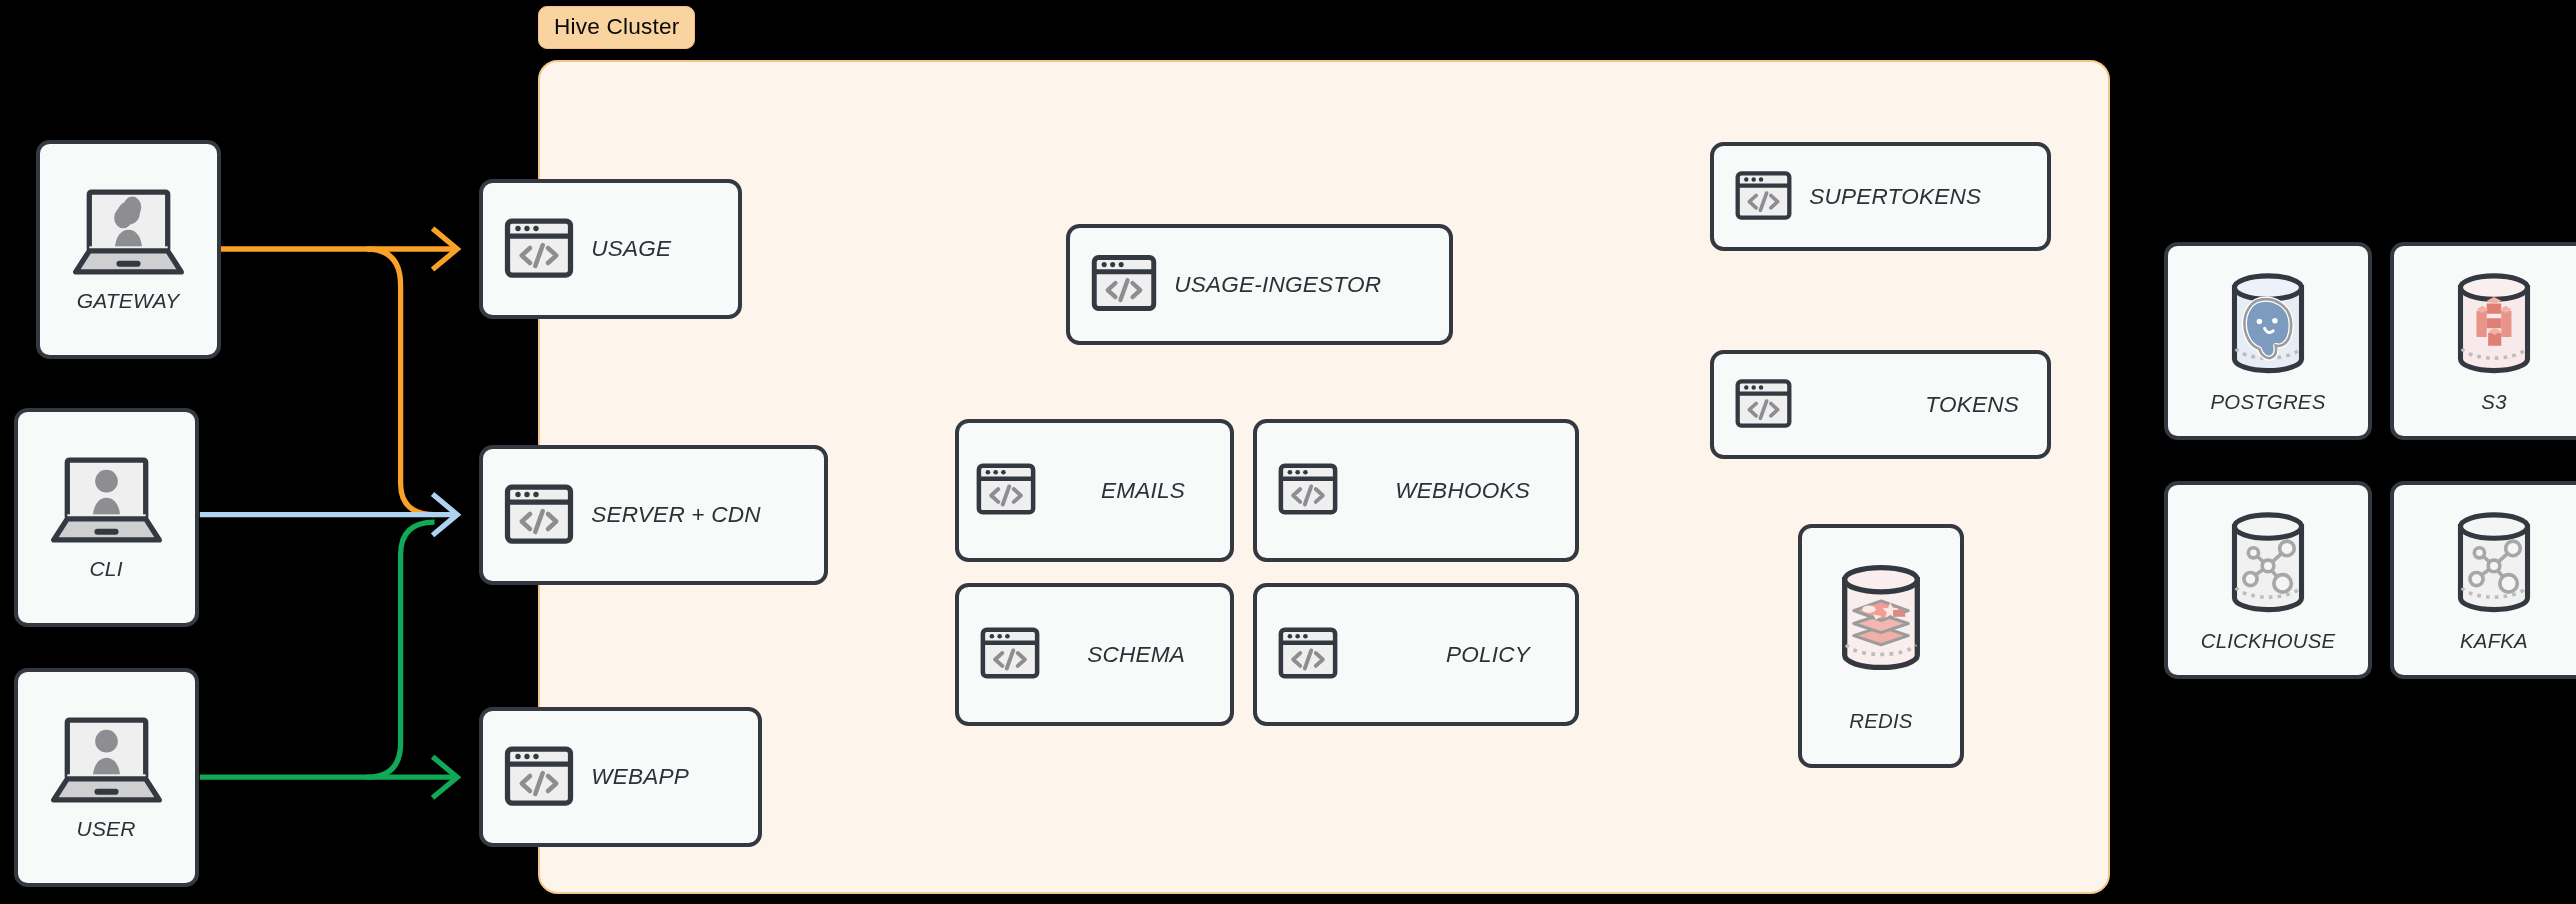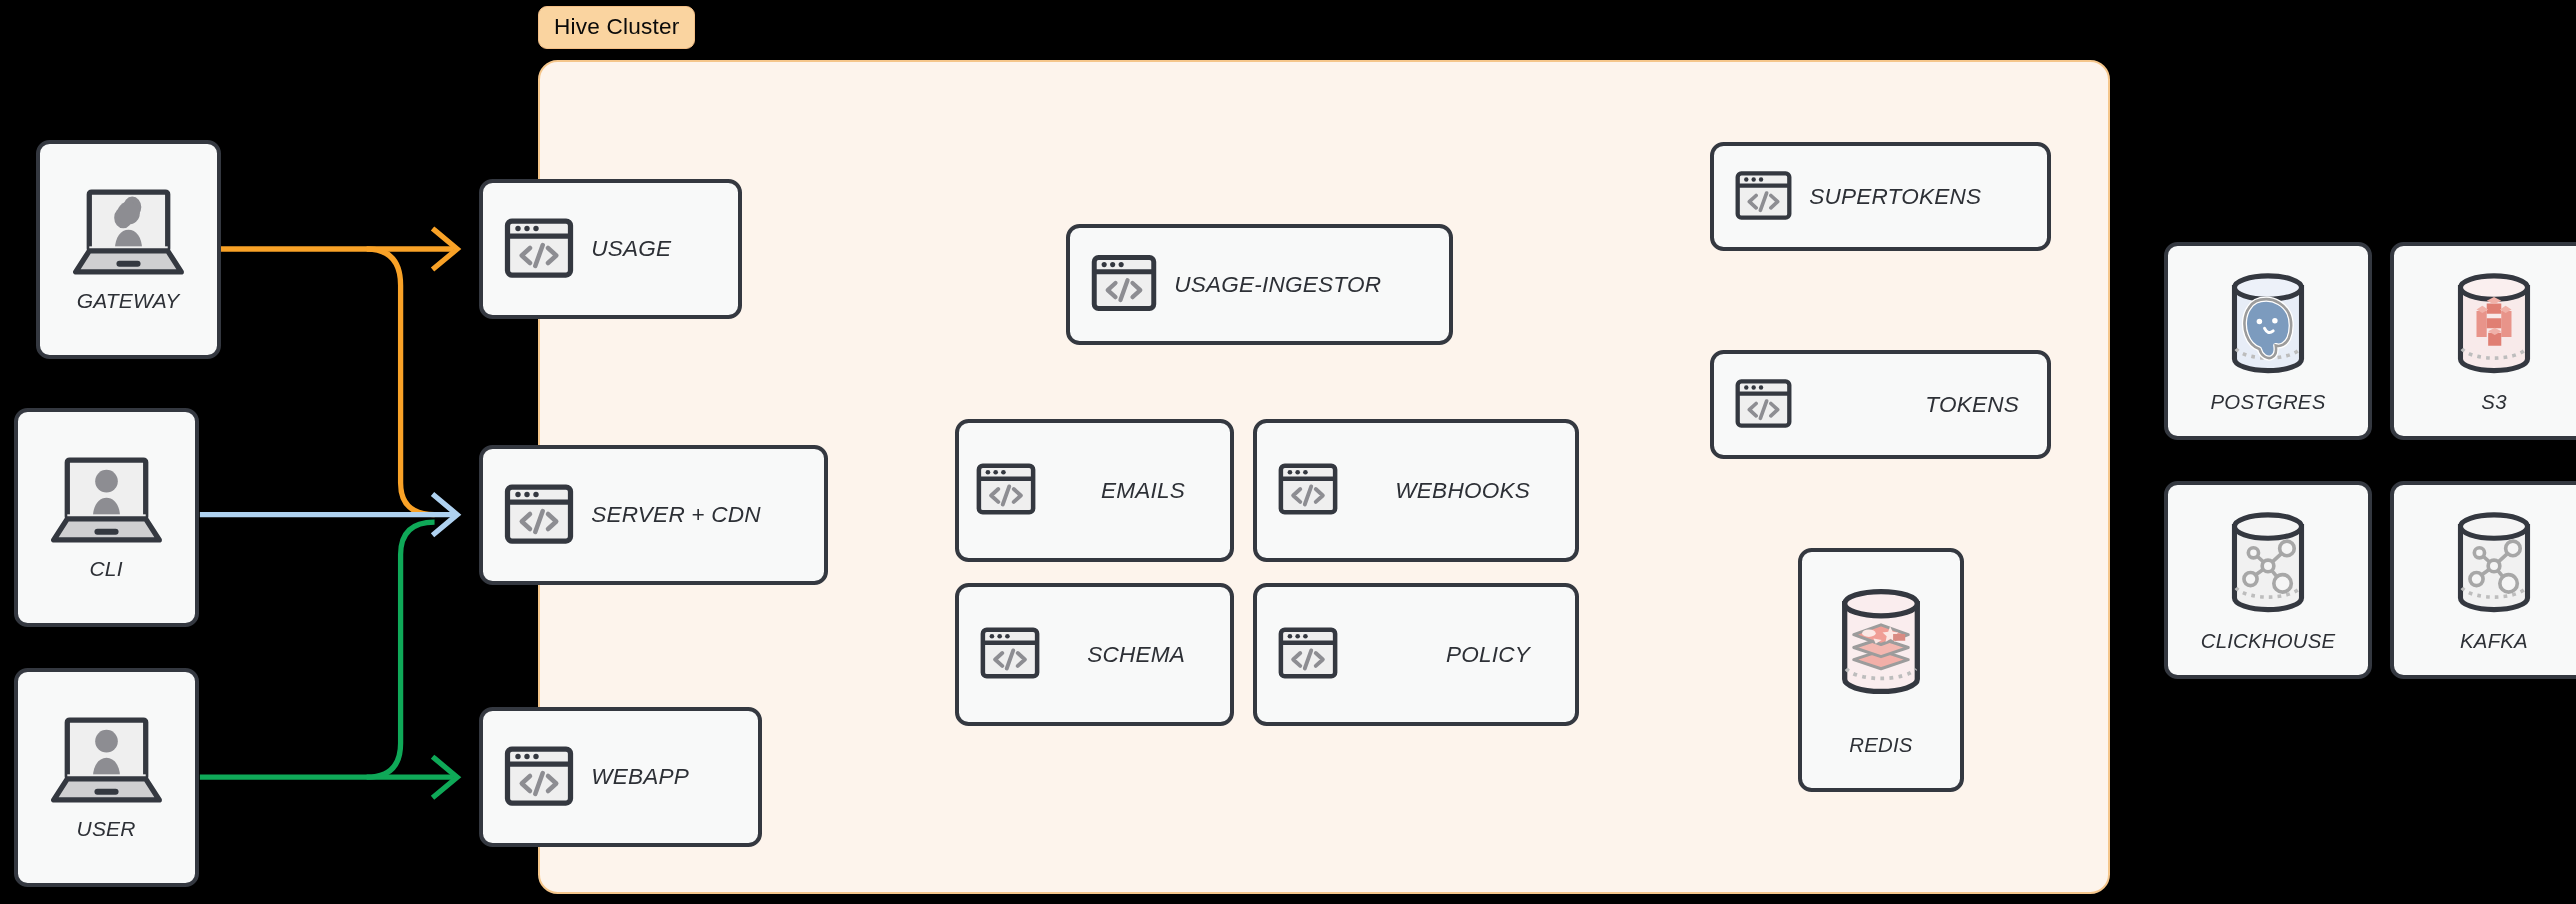--- a/index.html
+++ b/index.html
@@ -274,21 +274,21 @@
         <path d="M6 32 H90" stroke="#343840" stroke-width="7"></path>
         <circle cx="20" cy="22" r="3.6" fill="#343840"></circle>
         <circle cx="32" cy="22" r="3.6" fill="#343840"></circle>
         <circle cx="44" cy="22" r="3.6" fill="#343840"></circle>
         <path d="M36 48 L25 58 L36 68 M60 48 L71 58 L60 68 M53 44 L43 72" stroke="#8D8D92" stroke-width="6" fill="none" stroke-linecap="round" stroke-linejoin="round"></path>
       </svg>
     </span>
     <span class="node-label">TOKENS</span>
   </div>
 
-  <div class="node db" style="left:1798px; top:548px; width:166px; height:244px;gap:32px;">
+  <div class="node db" style="left:1798px; top:524px; width:166px; height:244px;gap:32px;">
     <span class="icon">
       <svg width="106" height="115" viewBox="0 0 140 152">
         <path d="M22 26 v100 a48 16 0 0 0 96 0 V26 Z" fill="#FAEDEE" stroke="#343840" stroke-width="7"></path>
         <ellipse cx="70" cy="26" rx="48" ry="16" fill="#FAEDEE" stroke="#343840" stroke-width="7"></ellipse>
         <path d="M24 112 a48 18 0 0 0 92 0" stroke="#BDBDBD" stroke-width="5" fill="none" stroke-dasharray="5 7"></path>
         <g>
           <path d="M70 88 L34 100 L70 112 L106 100 Z" fill="#F2AFA8" stroke="#9C9C9C" stroke-width="4" stroke-linejoin="round"></path>
           <path d="M70 72 L34 84 L70 96 L106 84 Z" fill="#F3B7B0" stroke="#9C9C9C" stroke-width="4" stroke-linejoin="round"></path>
           <path d="M70 54 L34 67 L70 80 L106 67 Z" fill="#F09E96" stroke="#9C9C9C" stroke-width="4" stroke-linejoin="round"></path>
           <ellipse cx="54" cy="65" rx="9" ry="5" fill="#FBE7E4"></ellipse>

